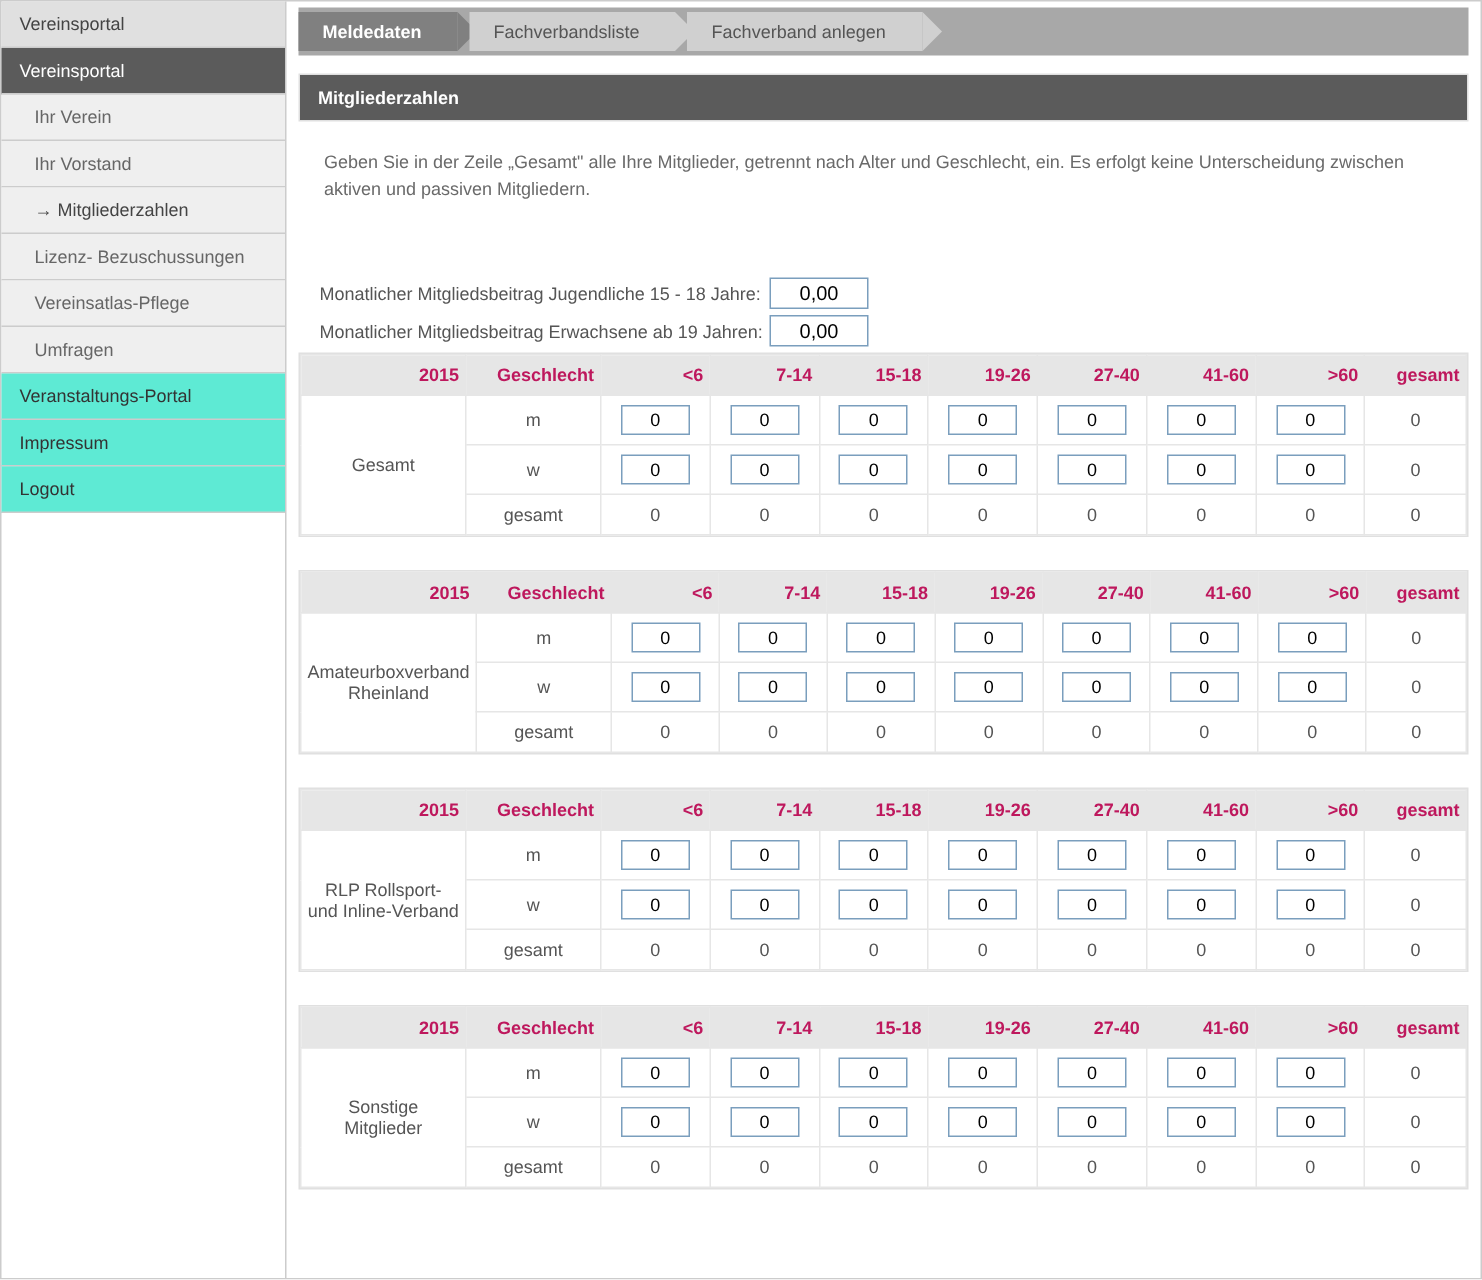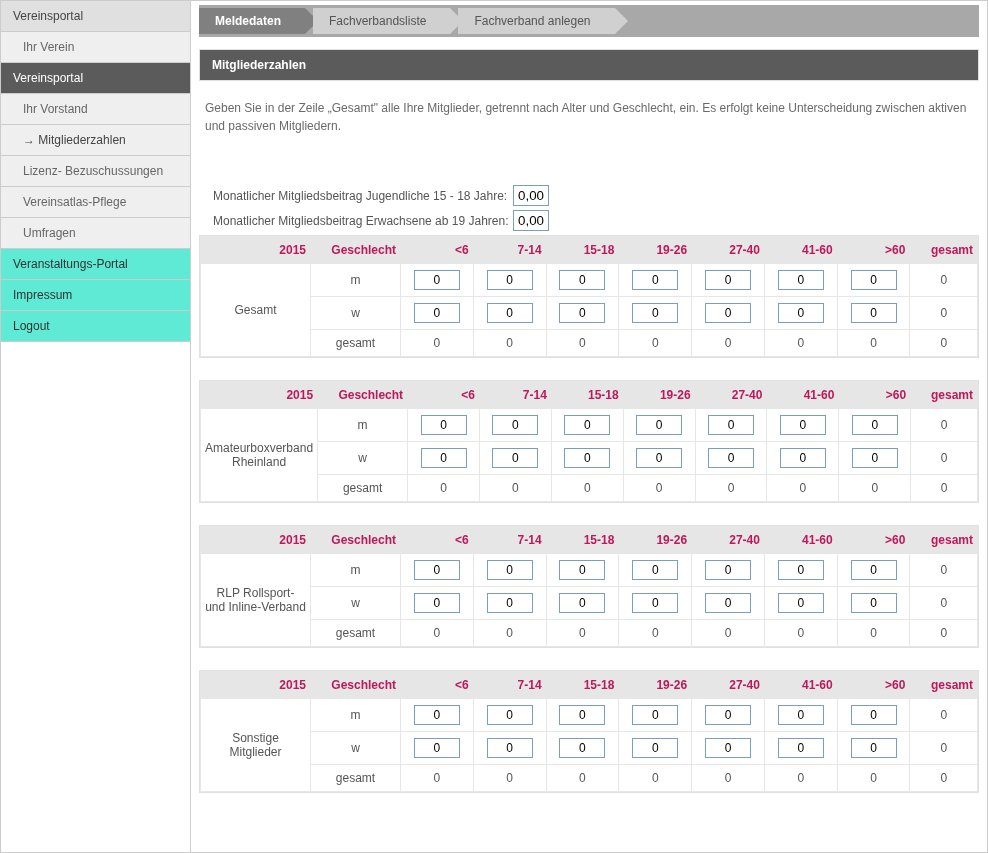--- a/index.html
+++ b/index.html
@@ -18,39 +18,39 @@
   .tab.active { background:#808080; color:#fff; font-weight:bold; }
   .tab.active::after, .tab.idle::after {
     content:""; position:absolute; right:-13px; top:0;
     border-top:13px solid transparent; border-bottom:13px solid transparent;
   }
   .tab.active::after { border-left:13px solid #808080; }
   .tab.idle { background:#d0d0d0;text-align:right; }
   .tab.idle::after { border-left:13px solid #d0d0d0; }
   .panel { border:1px solid #e0e0e0; margin-bottom:8px; }
   .panel-head { background:#5b5b5b; color:#fff; font-weight:bold; padding:8px 12px; }
-  .infotext { padding:10px 6px; color:#6a6a6a; line-height:1.5; }
+  .infotext { padding:10px 6px; color:#6a6a6a; line-height:1.5;margin-left:11px; }
   .infotext a { color:#7b2aa6; text-decoration:underline; }
   .fee-row { display:flex; align-items:center; margin:4px 0; padding-left:14px; color:#555; }
   .fee-row label { width:300px; }
-  .fee-input { width:36px; text-align:center; border:1px solid #7a9ebd; padding:2px; background:#fff; }
+  .fee-input { width:66px; text-align:center; border:1px solid #7a9ebd; padding:2px; background:#fff; }
   table.mtable { width:100%; border-collapse:collapse; border-spacing:0; }
   table.mtable th, table.mtable td { border:1px solid #e6e6e6; text-align:center; padding:6px 4px; font-weight:normal; color:#555; font-size:12px;}
   table.mtable th { background:#e6e6e6; color:#be185d; font-weight:bold;text-align:right; }
   .cell-input { width:46px; text-align:center; border:1px solid #7a9ebd; padding:2px; background:#fff; font-size:12px; }
   .section-name { font-weight:normal; color:#555; }
 </style>
 </head>
 <body>
 
 <div class="page">
   <div class="sidebar">
     <div class="sidebar-item header">Vereinsportal</div>
+    <div class="sidebar-item active-header">Vereinsportal</div>
     <div class="sidebar-item sidebar-sub">Ihr Verein</div>
-    <div class="sidebar-item active-header">Vereinsportal</div>
     <div class="sidebar-item sidebar-sub">Ihr Vorstand</div>
     <div class="sidebar-item sidebar-sub selected">Mitgliederzahlen</div>
     <div class="sidebar-item sidebar-sub">Lizenz- Bezuschussungen</div>
     <div class="sidebar-item sidebar-sub">Vereinsatlas-Pflege</div>
     <div class="sidebar-item sidebar-sub">Umfragen</div>
     <div class="sidebar-item">Veranstaltungs-Portal</div>
     <div class="sidebar-item">Impressum</div>
     <div class="sidebar-item">Logout</div>
   </div>
 

